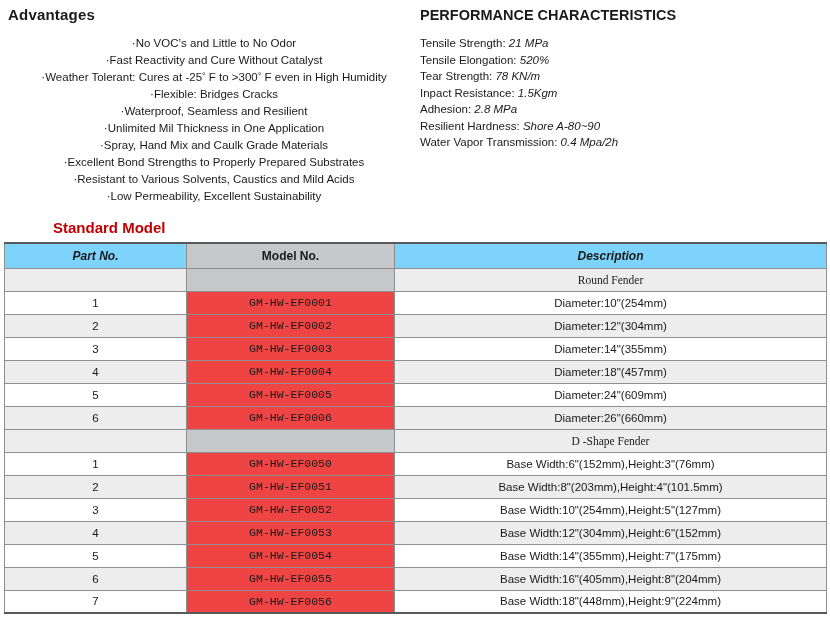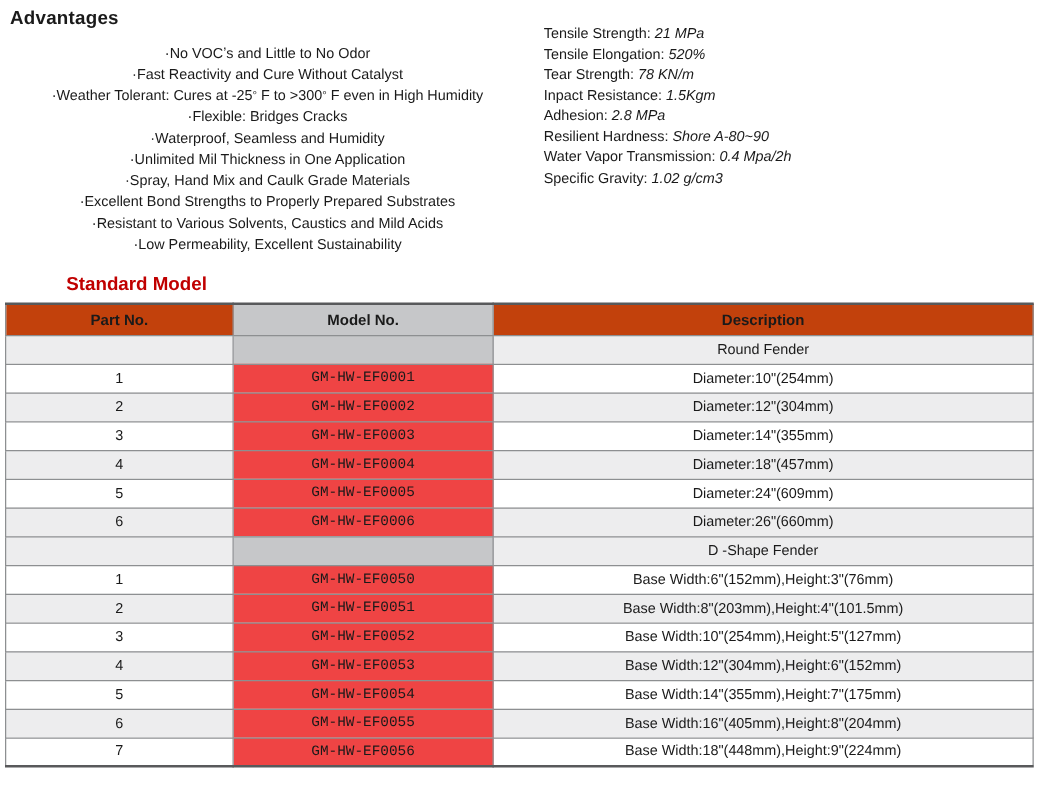--- a/index.html
+++ b/index.html
@@ -63,21 +63,21 @@
     font-size: 11.5px;
   }
   .deg {
     font-size: 9px;
     vertical-align: top;
     position: relative;
     top: -1px;
   }
   .perf-list {
     list-style: none;
-    margin: 15px;
+    margin: 0;
     padding: 0 4px 0 0px;
   }
   .perf-list li {
     font-size: 11.5px;
     line-height: 16.5px;
     white-space: nowrap;
   }
   .perf-list li .pv {
     font-style: italic;
   }
@@ -114,67 +114,67 @@
   }
   table.model th {
     font-weight: bold;
     font-size: 12px;
     height: 25px;
   }
   col.c1 { width: 182px; }
   col.c2 { width: 208px; }
   col.c3 { width: 432px; }
 
-  .hdr-plain { background: #c2410c; }
+  .hdr-plain { background: #7dd3fc; font-style: italic; }
   .hdr-gray  { background: #c6c7c9; }
   .cell-gray { background: #ef4444; font-family: Liberation Mono, monospace; }
   .cell-light{ background: #ededee; }
   .cell-white{ background: #ffffff; }
   .group-row td {
     font-weight: bold;
     font-size: 12.5px;
     height: 24px;
   }
   .group-left { background: #ededee; }
   .group-mid  { background: #c6c7c9; }
-  .group-right{ background: #ededee; }
+  .group-right{ background: #ededee; font-family: Liberation Serif, serif; }
 </style>
 </head>
 <body>
 
 <div class="page">
 
   <div class="top">
 
     <div class="col-left">
       <div class="adv-title">Advantages</div>
       <ul class="adv-list">
           <li><span class="dot">·</span><span>No VOCʼs and Little to No Odor</span></li>
           <li><span class="dot">·</span><span>Fast Reactivity and Cure Without Catalyst</span></li>
           <li><span class="dot">·</span><span>Weather Tolerant: Cures at -25<span class="deg">°</span> F to &gt;300<span class="deg">°</span> F even in High Humidity</span></li>
           <li><span class="dot">·</span><span>Flexible: Bridges Cracks</span></li>
-          <li><span class="dot">·</span><span>Waterproof, Seamless and Humidity</span></li>
+          <li><span class="dot">·</span><span>Waterproof, Seamless and Resilient</span></li>
           <li><span class="dot">·</span><span>Unlimited Mil Thickness in One Application</span></li>
           <li><span class="dot">·</span><span>Spray, Hand Mix and Caulk Grade Materials</span></li>
           <li><span class="dot">·</span><span>Excellent Bond Strengths to Properly Prepared Substrates</span></li>
           <li><span class="dot">·</span><span>Resistant to Various Solvents, Caustics and Mild Acids</span></li>
           <li><span class="dot">·</span><span>Low Permeability, Excellent Sustainability</span></li>
         </ul>
     </div>
 
     <div class="col-right">
+      <div class="perf-title">PERFORMANCE CHARACTERISTICS</div>
       <ul class="perf-list">
           <li><span>Tensile Strength: </span><span class="pv">21 MPa</span></li>
           <li><span>Tensile Elongation: </span><span class="pv">520%</span></li>
           <li><span>Tear Strength: </span><span class="pv">78 KN/m</span></li>
           <li><span>Inpact Resistance: </span><span class="pv">1.5Kgm</span></li>
           <li><span>Adhesion: </span><span class="pv">2.8 MPa</span></li>
           <li><span>Resilient Hardness: </span><span class="pv">Shore A-80~90</span></li>
           <li><span>Water Vapor Transmission: </span><span class="pv">0.4 Mpa/2h</span></li>
-          <li><span>Specific Gravity: </span><span class="pv">1.02 g/cm3</span></li>
         </ul>
     </div>
 
   </div>
 
   <div class="std-model">Standard Model</div>
 
   <div class="tbl-wrap">
     <table class="model">
       <colgroup>

